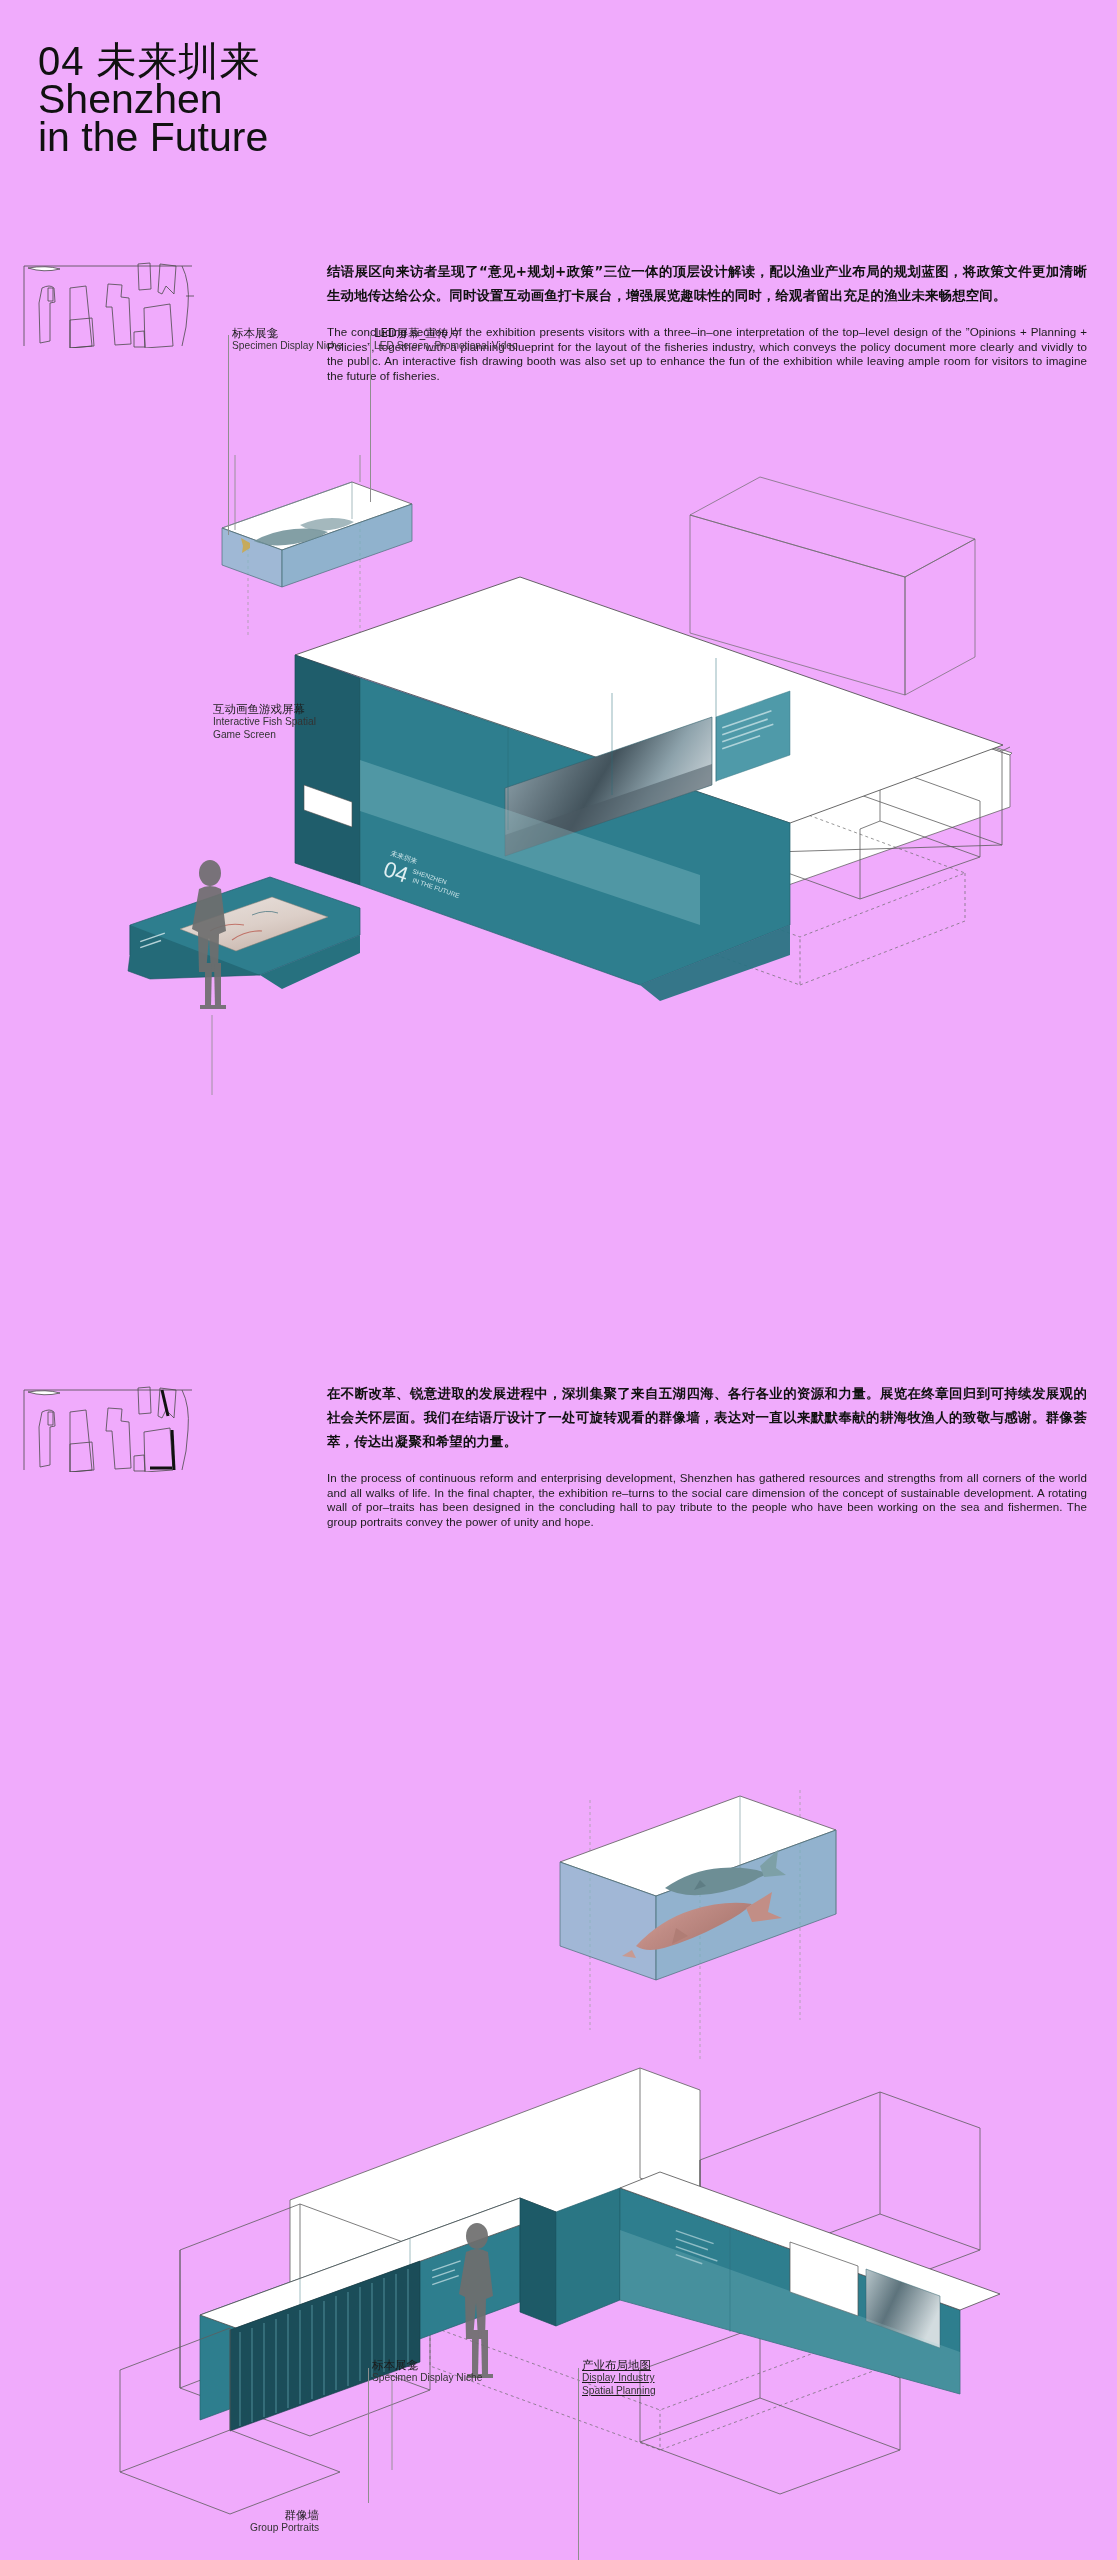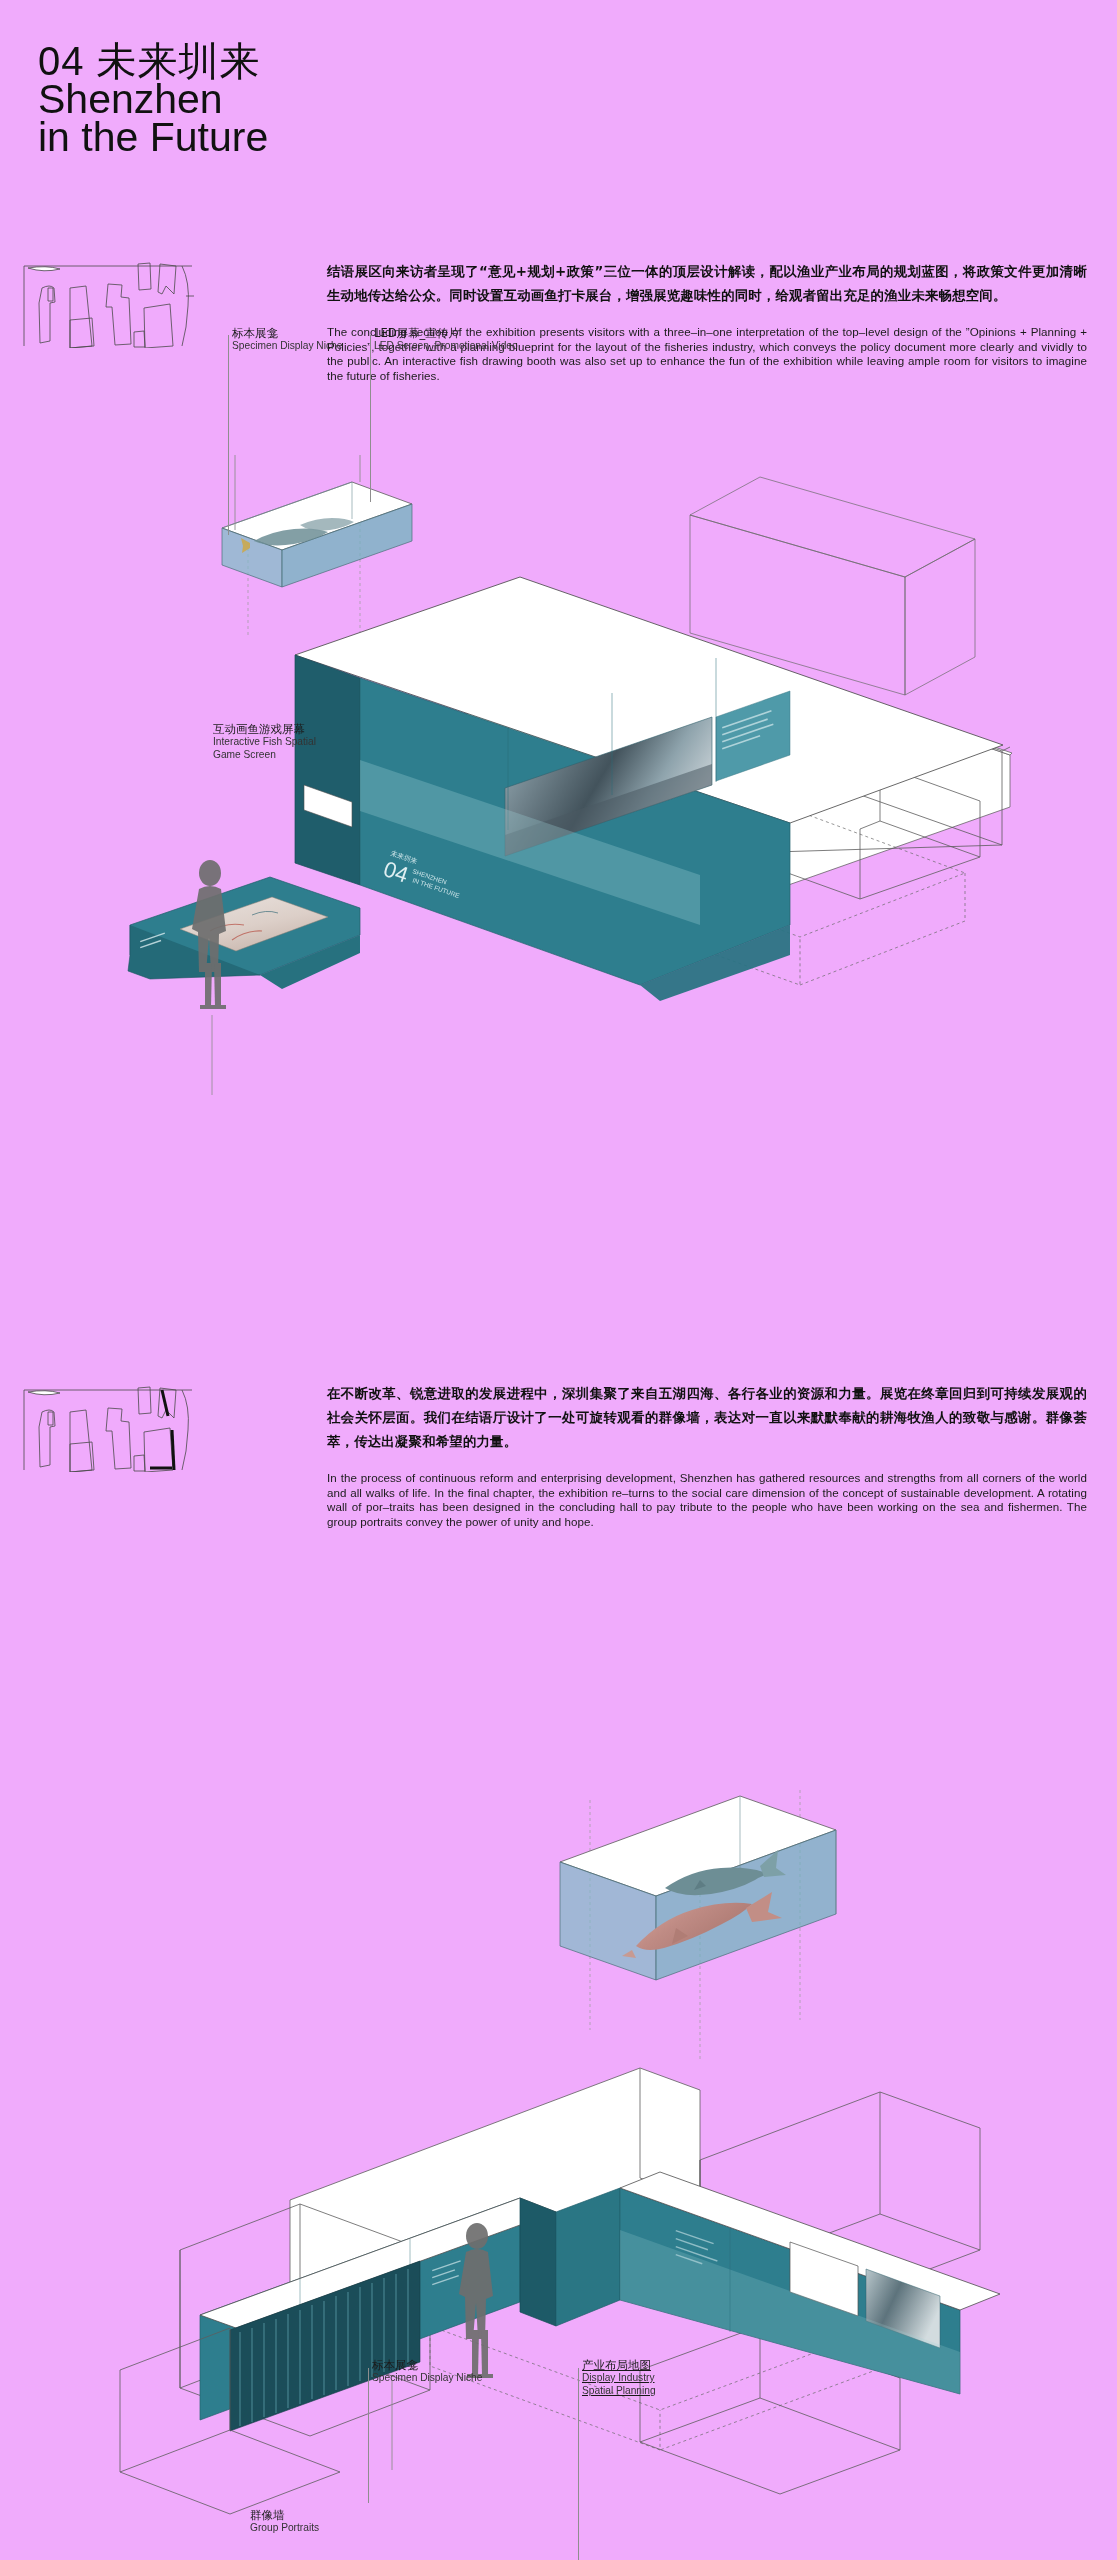--- a/index.html
+++ b/index.html
@@ -265,21 +265,21 @@
       <div class="en">Specimen Display Niche</div>
     </div>
     <div class="leader" style="left:228px;top:335px;height:200px;"></div>
 
     <div class="callout" style="left:374px;top:326px;">
       <div class="cn">LED屏幕_宣传片</div>
       <div class="en">LED Screen_Promotional Video</div>
     </div>
     <div class="leader" style="left:370px;top:335px;height:167px;"></div>
 
-    <div class="callout" style="left:213px;top:722px;">
+    <div class="callout" style="left:213px;top:702px;">
       <div class="cn">互动画鱼游戏屏幕</div>
       <div class="en">Interactive Fish Spatial</div>
       <div class="en">Game Screen</div>
     </div>
   </div>
 
   <div class="section" style="top:1300px;height:1260px;">
 
     <div class="plan-key" style="left:22px;top:82px;">
       <svg width="172" height="90" viewBox="0 0 172 90">
@@ -467,19 +467,19 @@
     </div>
     <div class="leader" style="left:368px;top:1068px;height:135px;"></div>
 
     <div class="callout" style="left:582px;top:1058px;text-decoration:underline;">
       <div class="cn">产业布局地图</div>
       <div class="en">Display Industry</div>
       <div class="en">Spatial Planning</div>
     </div>
     <div class="leader" style="left:578px;top:1068px;height:300px;"></div>
 
-    <div class="callout" style="left:250px;top:1208px;">
+    <div class="callout" style="left:250px;top:1208px;text-align:right;">
       <div class="cn">群像墙</div>
       <div class="en">Group Portraits</div>
     </div>
   </div>
 
 </div>
 
 </body></html>

